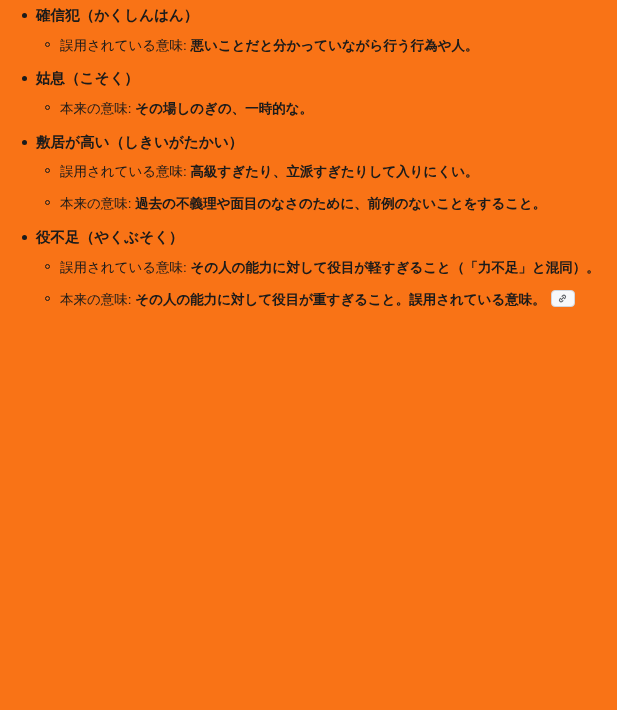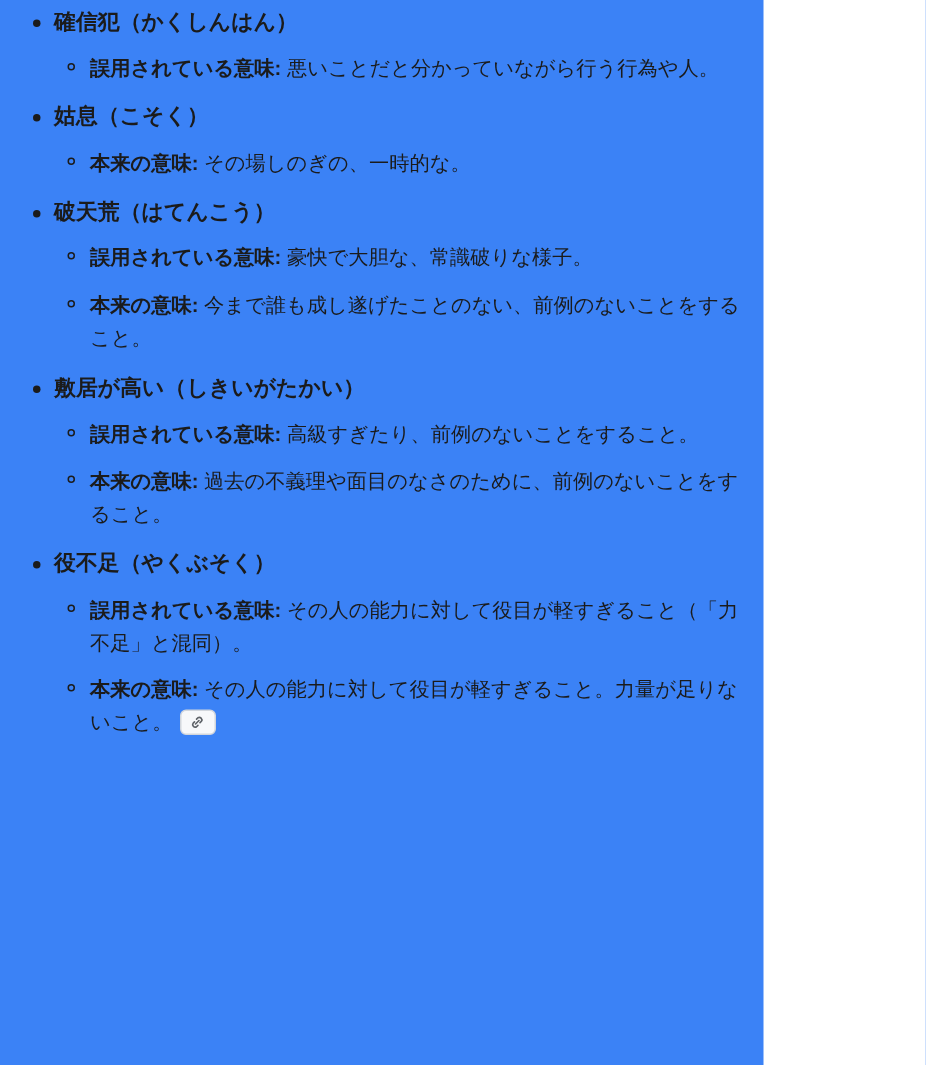--- a/index.html
+++ b/index.html
@@ -9,25 +9,25 @@
   }
   body {
     width: 617px;
     height: 710px;
     overflow: hidden;
     font-family: "Liberation Sans", sans-serif;
     color: #1b1b1b;
   }
   .page {
     position: relative;
-    width: 509px;
+    width: 617px;
     height: 710px;
     box-sizing: border-box;
     padding: 6px 14px 0 14px;
-    background: #3b82f6;
+    background: #f97316;
   }
   .term-list {
     list-style: none;
     margin: 0;
     padding: 0;
   }
   .term-item {
     position: relative;
     padding-left: 22px;
     margin: 0 0 13px 0;
@@ -71,24 +71,24 @@
     left: 9px;
     top: 7px;
     width: 5px;
     height: 5px;
     box-sizing: border-box;
     border: 1px solid #1b1b1b;
     border-radius: 50%;
     background: transparent;
   }
   .sense-label {
-    font-weight: bold;
+    font-weight: normal;
   }
   .sense-text {
-    font-weight: normal;
+    font-weight: bold;
   }
   .cite-chip {
     display: inline-flex;
     align-items: center;
     justify-content: center;
     vertical-align: middle;
     width: 22px;
     height: 15px;
     margin-left: 5px;
     border: 1px solid #d2d6dc;
@@ -131,46 +131,30 @@
       <div class="term-title">姑息（こそく）</div>
       <ul class="sense-list">
         <li class="sense-item">
           <span class="sense-bullet"></span>
           <span class="sense-label">本来の意味:</span>
           <span class="sense-text">その場しのぎの、一時的な。</span>
         </li>
       </ul>
     </li>
 
-    <li class="term-item">
-      <span class="term-bullet"></span>
-      <div class="term-title">破天荒（はてんこう）</div>
-      <ul class="sense-list">
-        <li class="sense-item">
-          <span class="sense-bullet"></span>
-          <span class="sense-label">誤用されている意味:</span>
-          <span class="sense-text">豪快で大胆な、常識破りな様子。</span>
-        </li>
-        <li class="sense-item">
-          <span class="sense-bullet"></span>
-          <span class="sense-label">本来の意味:</span>
-          <span class="sense-text">今まで誰も成し遂げたことのない、前例のないことをすること。</span>
-        </li>
-      </ul>
-    </li>
 
 
     <li class="term-item">
       <span class="term-bullet"></span>
       <div class="term-title">敷居が高い（しきいがたかい）</div>
       <ul class="sense-list">
         <li class="sense-item">
           <span class="sense-bullet"></span>
           <span class="sense-label">誤用されている意味:</span>
-          <span class="sense-text">高級すぎたり、前例のないことをすること。</span>
+          <span class="sense-text">高級すぎたり、立派すぎたりして入りにくい。</span>
         </li>
         <li class="sense-item">
           <span class="sense-bullet"></span>
           <span class="sense-label">本来の意味:</span>
           <span class="sense-text">過去の不義理や面目のなさのために、前例のないことをすること。</span>
         </li>
       </ul>
     </li>
 
     <li class="term-item">
@@ -178,21 +162,21 @@
       <div class="term-title">役不足（やくぶそく）</div>
       <ul class="sense-list">
         <li class="sense-item">
           <span class="sense-bullet"></span>
           <span class="sense-label">誤用されている意味:</span>
           <span class="sense-text">その人の能力に対して役目が軽すぎること（「力不足」と混同）。</span>
         </li>
         <li class="sense-item">
           <span class="sense-bullet"></span>
           <span class="sense-label">本来の意味:</span>
-          <span class="sense-text">その人の能力に対して役目が軽すぎること。力量が足りないこと。</span><span class="cite-chip">
+          <span class="sense-text">その人の能力に対して役目が重すぎること。誤用されている意味。</span><span class="cite-chip">
               <svg width="11" height="11" viewBox="0 0 24 24" fill="none" stroke="#5f6368" stroke-width="2.4" stroke-linecap="round">
                 <path d="M9.5 14.5 L14.5 9.5"></path>
                 <path d="M11 7.5 L13 5.5 a3.6 3.6 0 0 1 5 5 L16 12.5"></path>
                 <path d="M13 16.5 L11 18.5 a3.6 3.6 0 0 1 -5 -5 L8 11.5"></path>
               </svg>
             </span>
         </li>
       </ul>
     </li>
 

